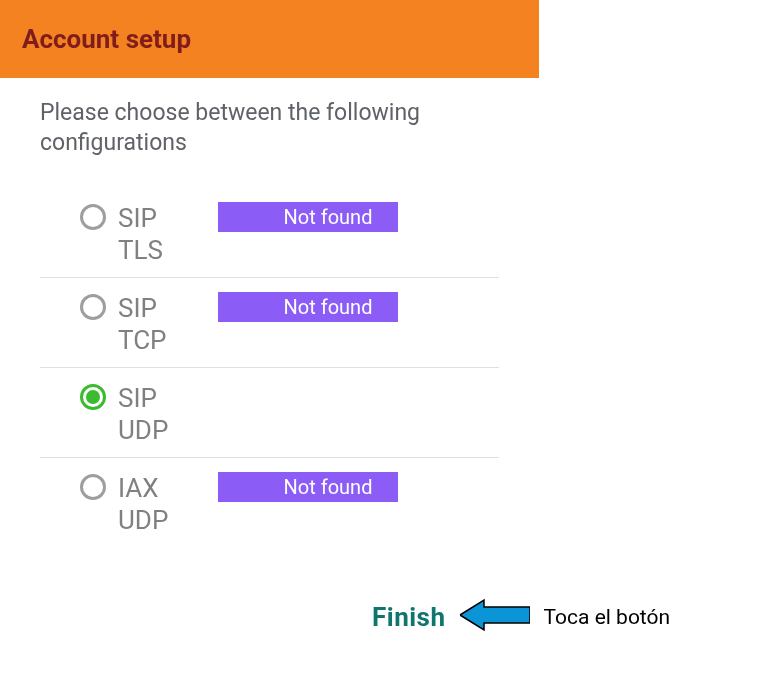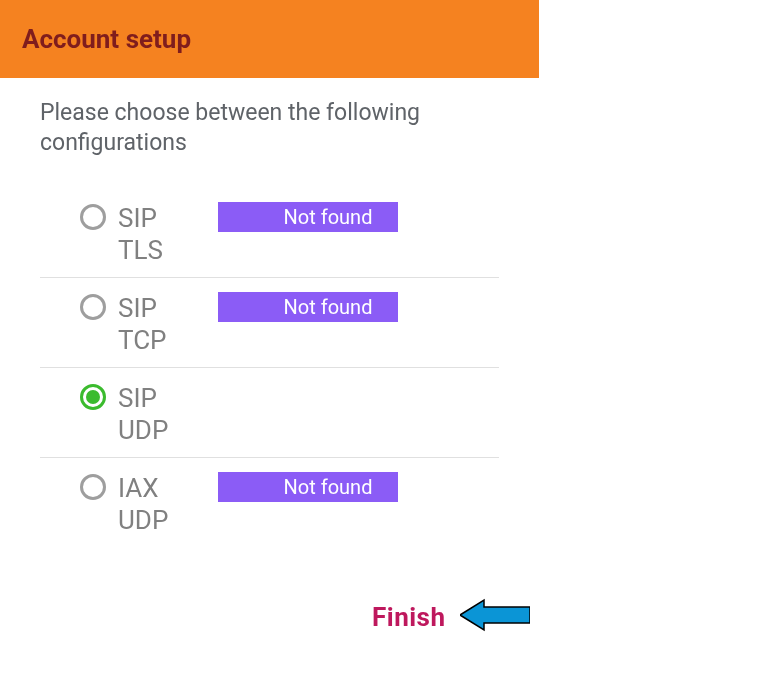--- a/index.html
+++ b/index.html
@@ -102,21 +102,21 @@
     .finish-area {
       position: absolute;
       top: 598px;
       left: 0;
       width: 769px;
       display: flex;
       align-items: center;
     }
     .finish-button {
       margin-left: 372px;
-      color: #be185d;
+      color: #0f766e;
       font-size: 26px;
       font-weight: bold;
       cursor: pointer;
       letter-spacing: 0.5px;
     }
     .arrow-icon {
       margin-left: 14px;
     }
     .annotation-text {
       margin-left: 14px;
@@ -174,13 +174,14 @@
   </div>
 </div>
 
 <div class="finish-area">
   <span class="finish-button">Finish</span>
   <span class="arrow-icon">
     <svg width="70" height="34" viewBox="0 0 70 34">
       <polygon points="0,17 24,2 24,9 70,9 70,25 24,25 24,32" fill="#0b95d6" stroke="#000" stroke-width="1.5"></polygon>
     </svg>
   </span>
+  <span class="annotation-text">Toca el botón</span>
 </div>
 
 </body></html>

